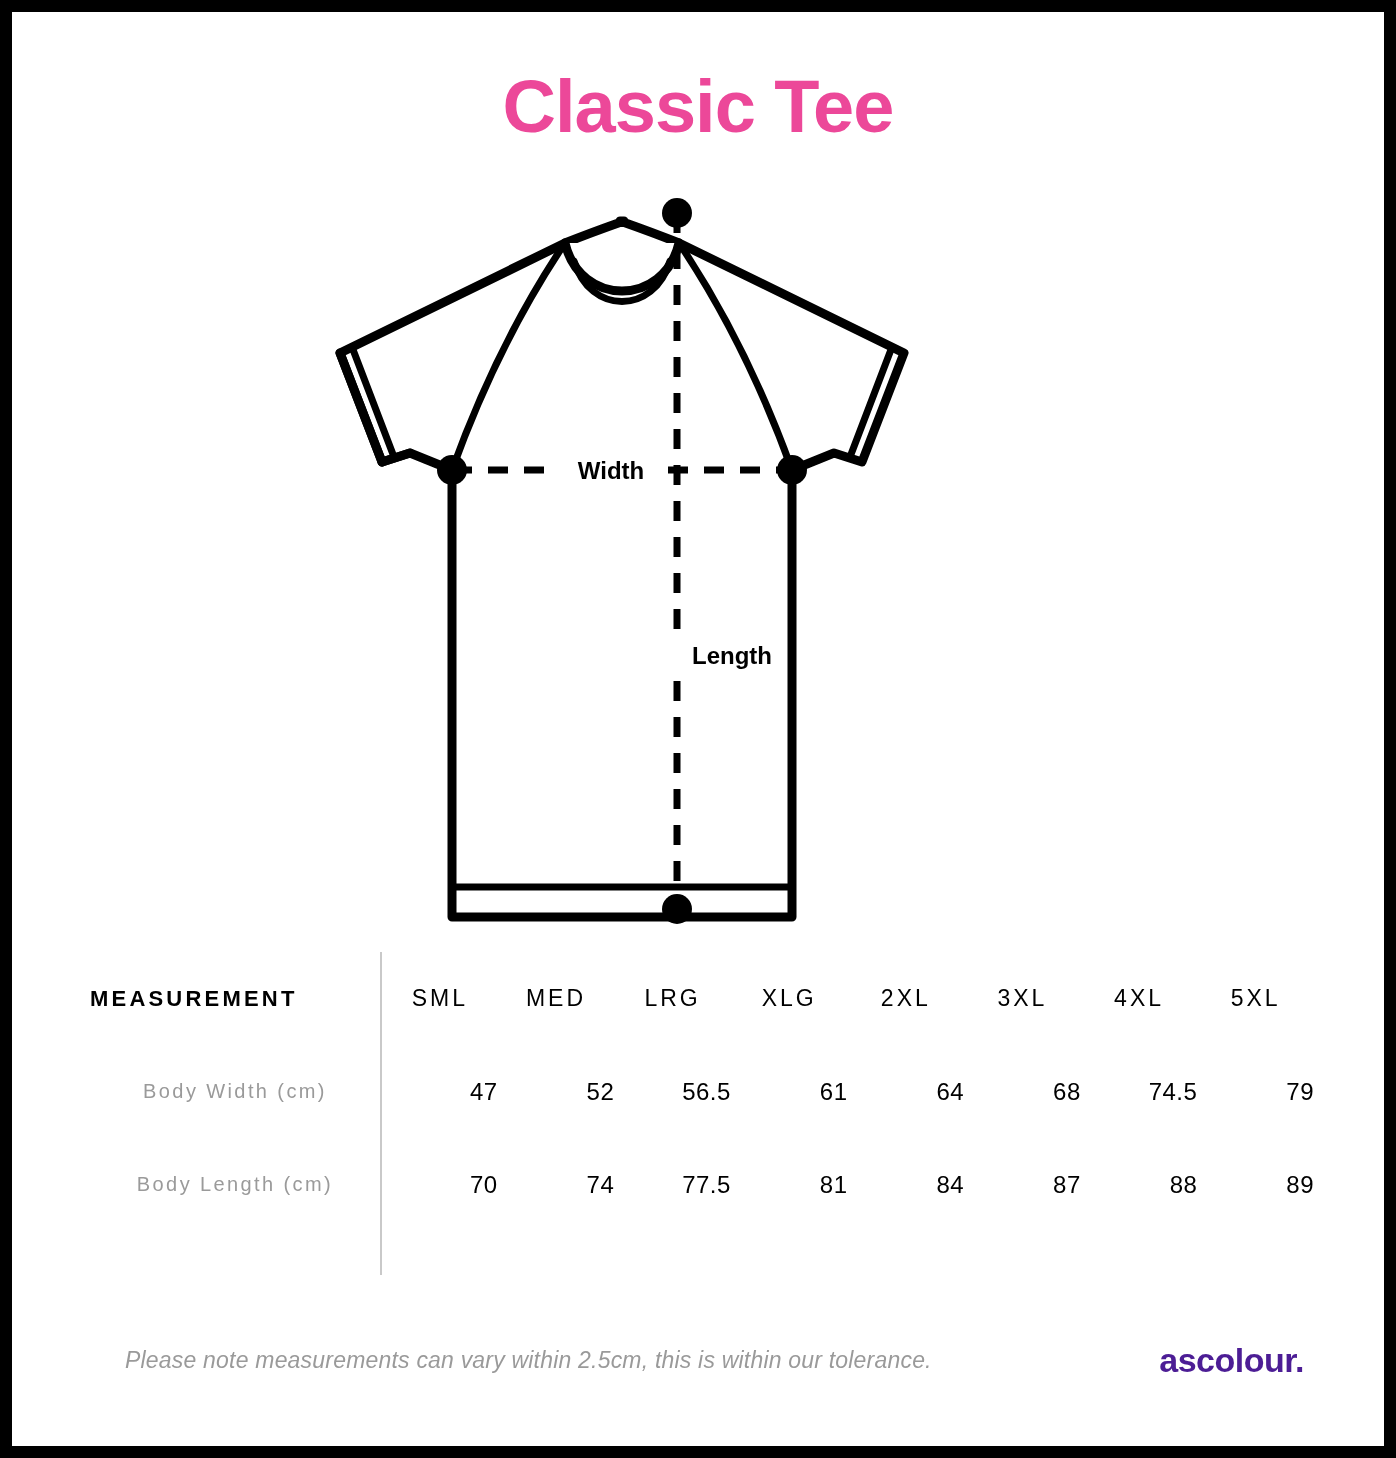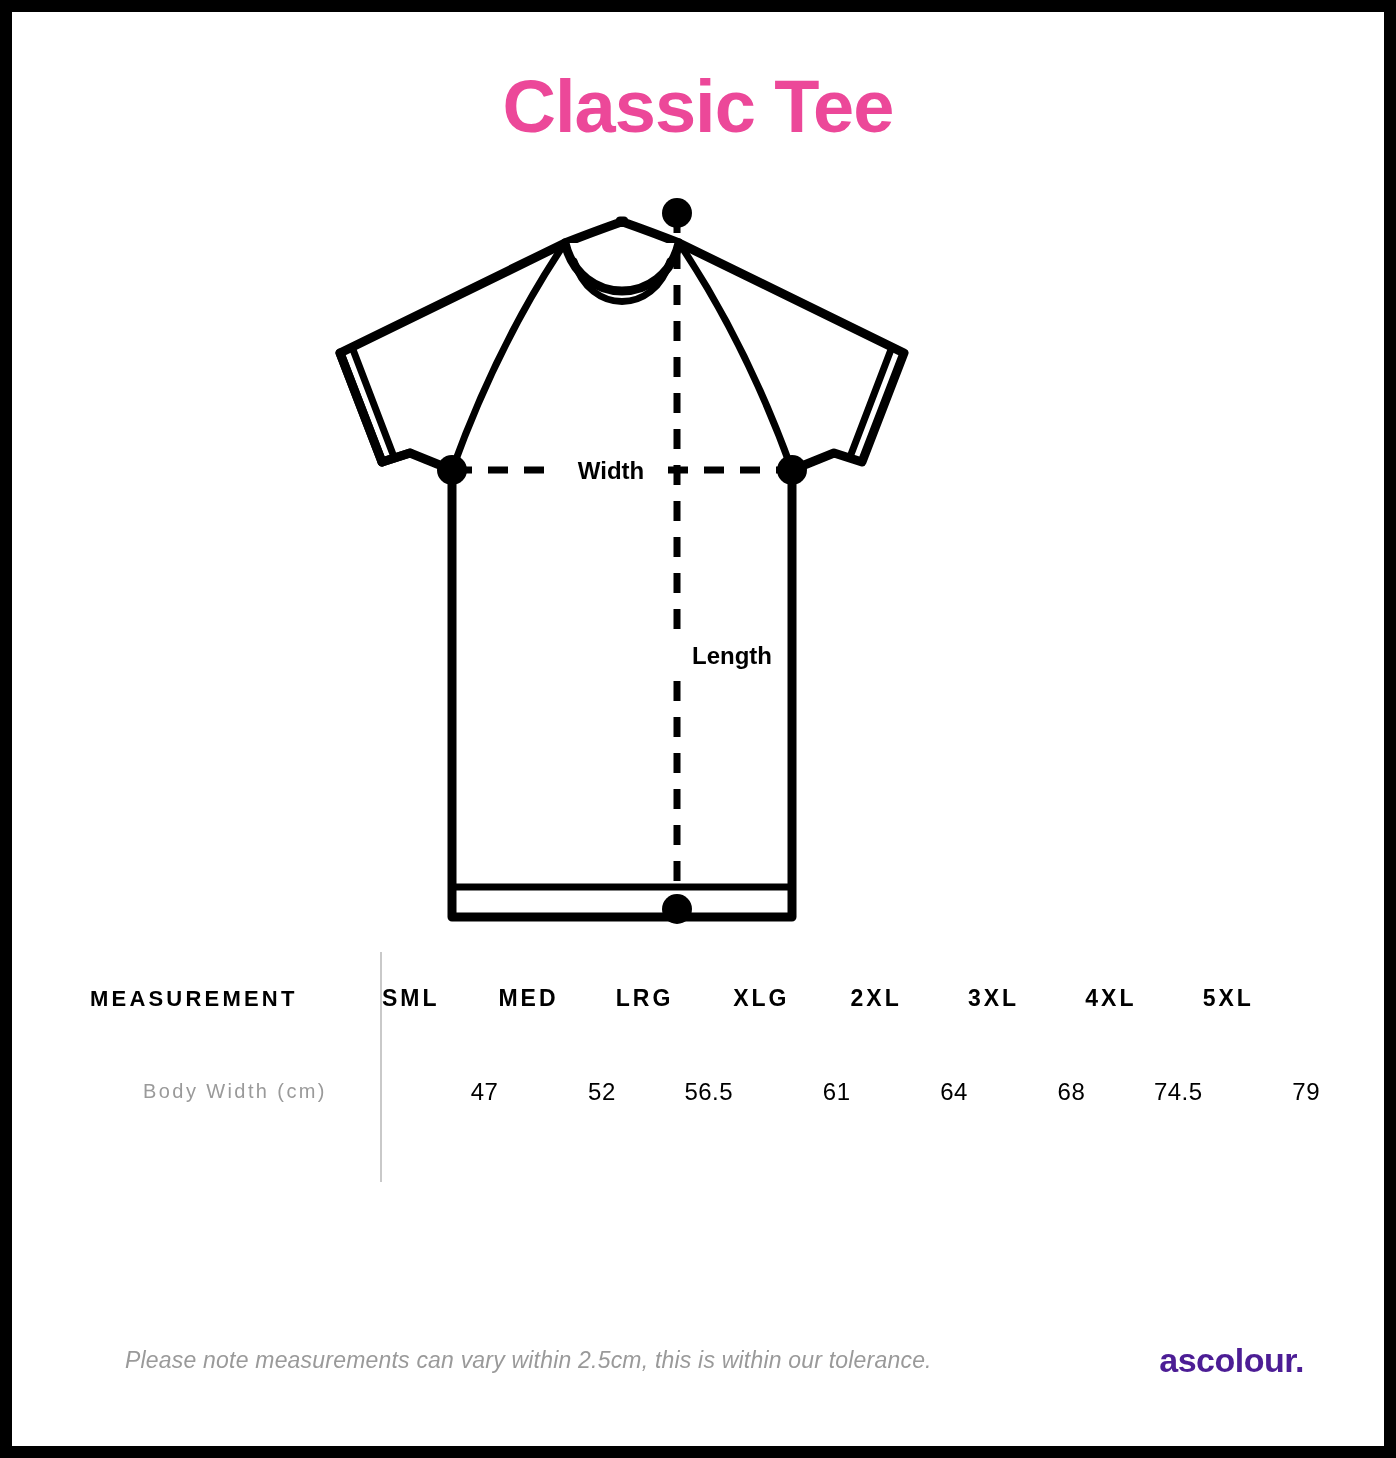--- a/index.html
+++ b/index.html
@@ -55,21 +55,21 @@
     font-weight: bold;
     font-size: 24px;
     fill: #000000;
   }
 
   
   .table-wrap {
     position: absolute;
     top: 940px;
     left: 78px;
-    right: 64px;
+    right: 70px;
   }
   table.sizes {
     width: 100%;
     border-collapse: collapse;
     table-layout: fixed;
   }
   table.sizes th, table.sizes td {
     padding: 0;
     height: 93px;
     vertical-align: middle;
@@ -78,24 +78,24 @@
     text-align: left;
     font-size: 22px;
     font-weight: bold;
     letter-spacing: 3.2px;
     color: #000000;
     width: 290px;
     padding-left: 14px;
   }
   th.size-head {
     font-size: 23px;
-    font-weight: bold;
+    font-weight: normal;
     letter-spacing: 3px;
     color: #000000;
-    text-align: left;
+    text-align: center;
   }
   td.row-label {
     text-align: center;
     font-size: 20px;
     letter-spacing: 2.4px;
     color: #9a9a9a;
     padding-left: 14px;
   }
   td.val {
     text-align: right;
@@ -217,20 +217,31 @@
             <td class="row-label">Body Width (cm)</td>
             <td class="val">47</td>
             <td class="val">52</td>
             <td class="val">56.5</td>
             <td class="val">61</td>
             <td class="val">64</td>
             <td class="val">68</td>
             <td class="val">74.5</td>
             <td class="val">79</td>
           </tr>
+          <tr>
+            <td class="row-label">Body Length (cm)</td>
+            <td class="val">70</td>
+            <td class="val">74</td>
+            <td class="val">77.5</td>
+            <td class="val">81</td>
+            <td class="val">84</td>
+            <td class="val">87</td>
+            <td class="val">88</td>
+            <td class="val">89</td>
+          </tr>
           <tr class="spacer-bot">
             <td class="row-label"></td>
             <td colspan="8"></td>
           </tr>
         </tbody>
       </table>
     </div>
 
     <div class="footnote">Please note measurements can vary within 2.5cm, this is within our tolerance.</div>
     <div class="brand">ascolour.</div>

